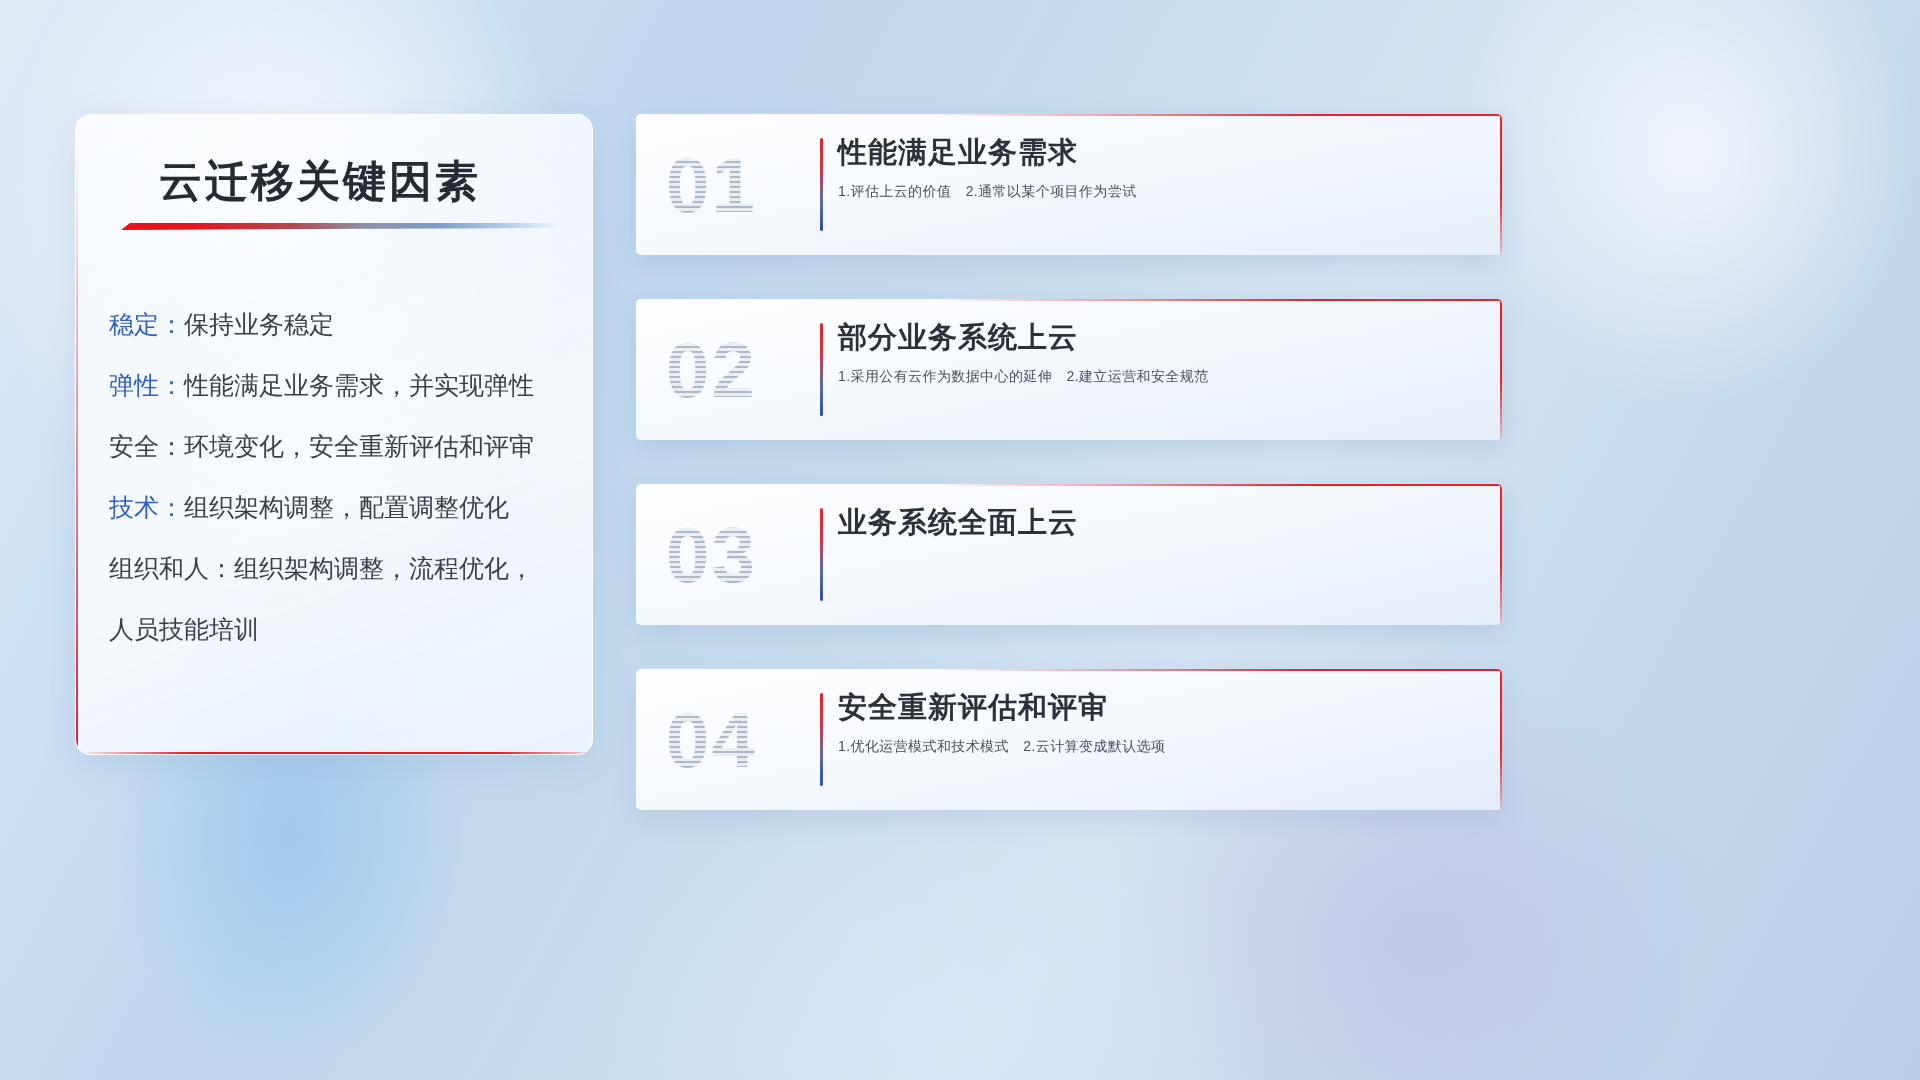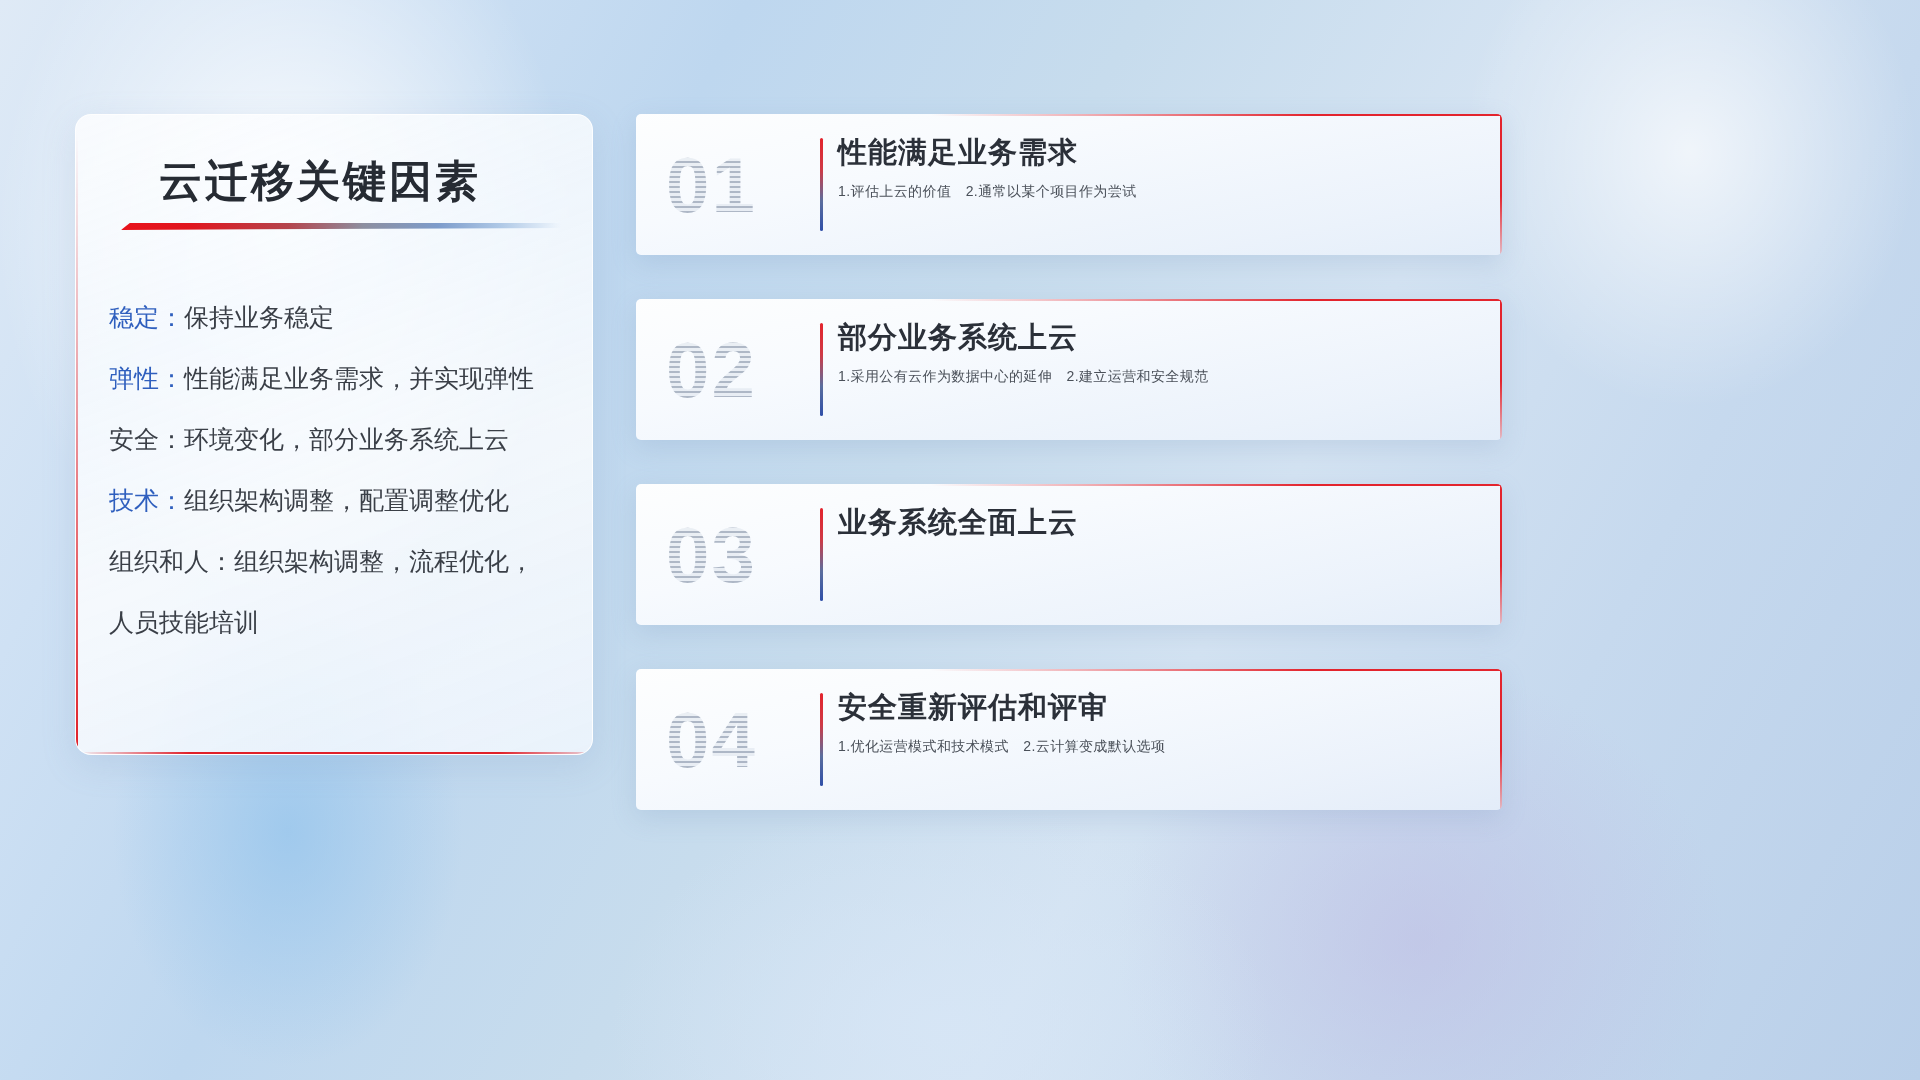--- a/index.html
+++ b/index.html
@@ -99,21 +99,21 @@
         #8d8fa0 55%,
         #7d9ccb 72%,
         #aec8e6 86%,
         rgba(200,220,242,0) 100%);
     clip-path: polygon(2% 0, 100% 0, 100% 70%, 0 100%);
     border-radius: 1px;
   }
 
   .factor-list {
     position: absolute;
-    left: 33px; top: 190px;
+    left: 33px; top: 197px;
     right: 22px;
   }
   .factor-line {
     font-size: 25px;
     line-height: 1.0;
     margin-bottom: 36px;
     color: #3a3f47;
     white-space: nowrap;
   }
   .factor-line:last-child { margin-bottom: 8px; }
@@ -224,21 +224,21 @@
   <div class="bg-glow-d"></div>
   <div class="bg-glow-e"></div>
 </div>
 
 <section id="left-card">
   <h1 class="card-title">云迁移关键因素</h1>
   <div class="title-rule"></div>
   <div class="factor-list">
       <div class="factor-line"><span class="factor-label accent">稳定：</span><span class="factor-text">保持业务稳定</span></div>
       <div class="factor-line"><span class="factor-label accent">弹性：</span><span class="factor-text">性能满足业务需求，并实现弹性</span></div>
-      <div class="factor-line"><span class="factor-label">安全：</span><span class="factor-text">环境变化，部分业务系统上云</span></div>
+      <div class="factor-line"><span class="factor-label">安全：</span><span class="factor-text">环境变化，安全重新评估和评审</span></div>
       <div class="factor-line"><span class="factor-label accent">技术：</span><span class="factor-text">组织架构调整，配置调整优化</span></div>
       <div class="factor-line"><span class="factor-label">组织和人：</span><span class="factor-text">组织架构调整，流程优化，</span></div>
       <div class="factor-line"><span class="factor-text">人员技能培训</span></div>
     </div>
 </section>
 
 <section id="stage-list">
     <article class="stage-card">
       <span class="edge-top"></span>
       <span class="edge-right"></span>

